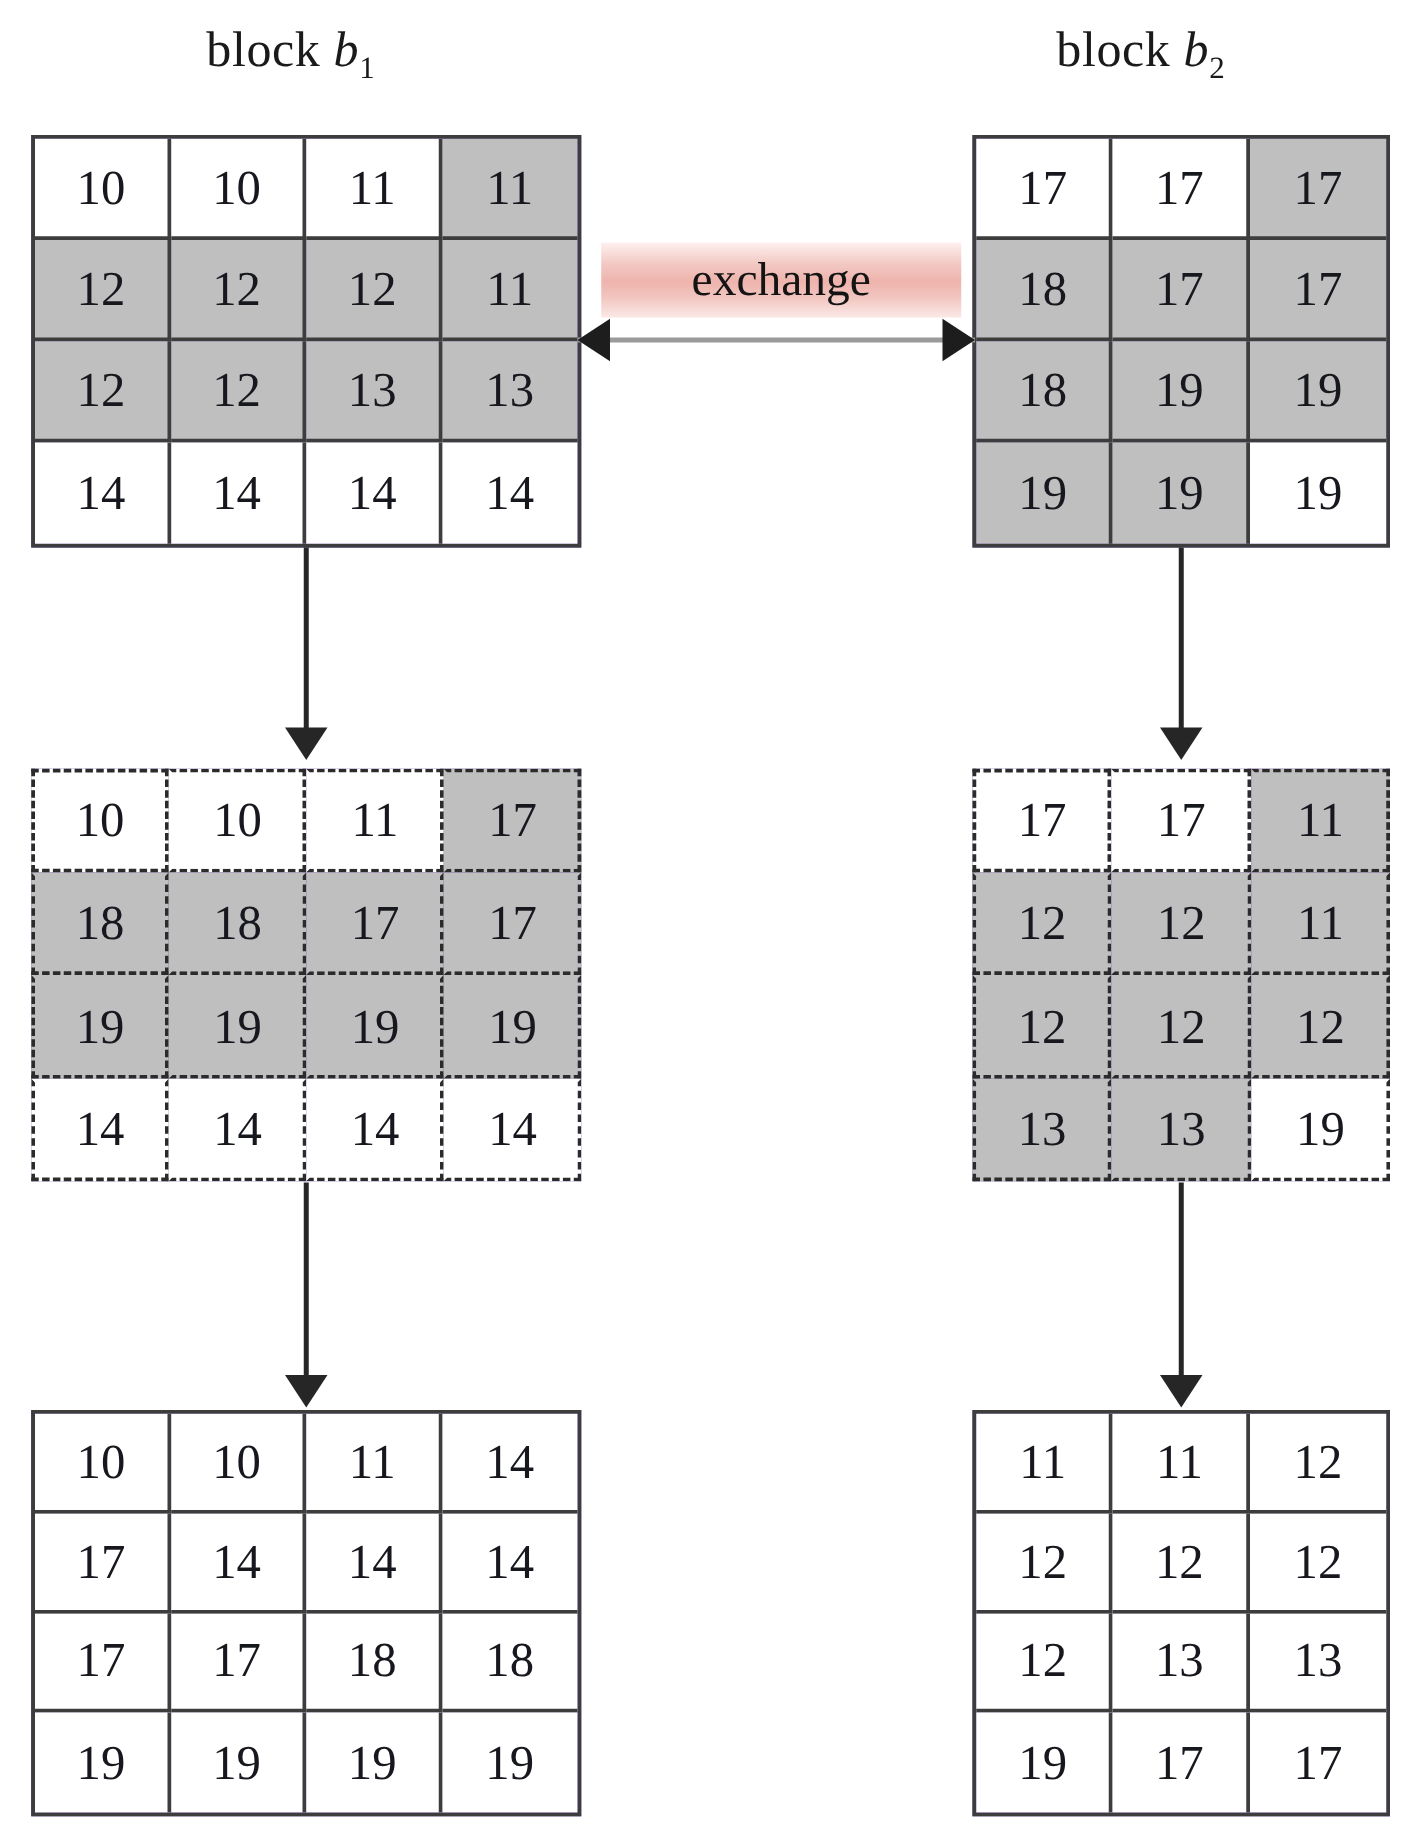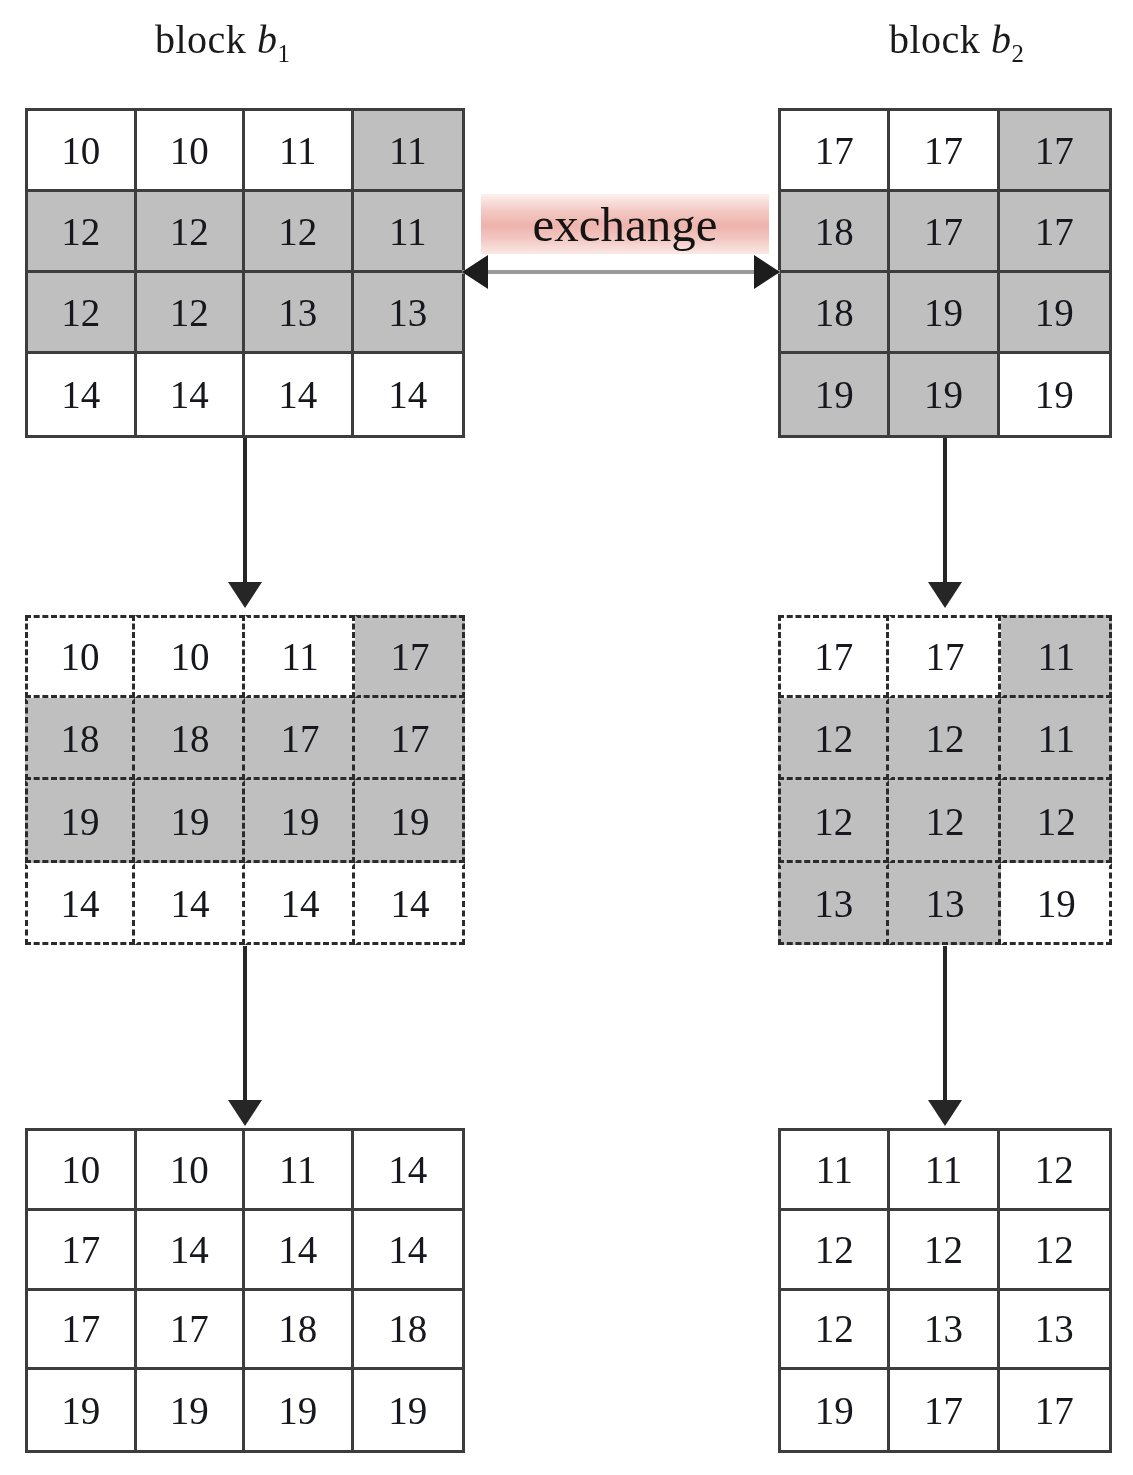--- a/index.html
+++ b/index.html
@@ -128,41 +128,41 @@
     border-bottom: 17px solid transparent;
     border-left: 26px solid #1d1d1d;
   }
 
   
   .pink-label {
     position: absolute;
     display: flex;
     align-items: center;
     justify-content: center;
-    font-size: 49px;
+    font-size: 38px;
     color: #141414;
     background: linear-gradient(to bottom,
         #fdf1ef 0%,
         #f3c9c4 28%,
         #eeb3ac 52%,
         #f2c6c1 74%,
         #fbe9e6 100%);
     white-space: nowrap;
   }
 </style>
 </head>
 <body>
 
 <div id="canvas">
 
-  <div class="block-title" style="left:155px; top:16px;">
+  <div class="block-title" style="left:165px; top:16px;">
     <span>block </span><span class="sub"><span>b</span><sub>1</sub></span>
   </div>
 
-  <div class="block-title" style="left:845px; top:16px;margin-left:44px;">
+  <div class="block-title" style="left:845px; top:16px;">
     <span>block </span><span class="sub"><span>b</span><sub>2</sub></span>
   </div>
 
   <div class="grid solid" id="g-top-left" style="left: 25px; top: 108px; width: 440px; height: 330px; grid-template-columns: repeat(4, 1fr); grid-template-rows: repeat(4, 1fr);">
       <div class="cell first-row first-col">10</div>
       <div class="cell first-row">10</div>
       <div class="cell first-row">11</div>
       <div class="cell first-row last-col shaded">11</div>
       <div class="cell first-col shaded">12</div>
       <div class="cell shaded">12</div>

